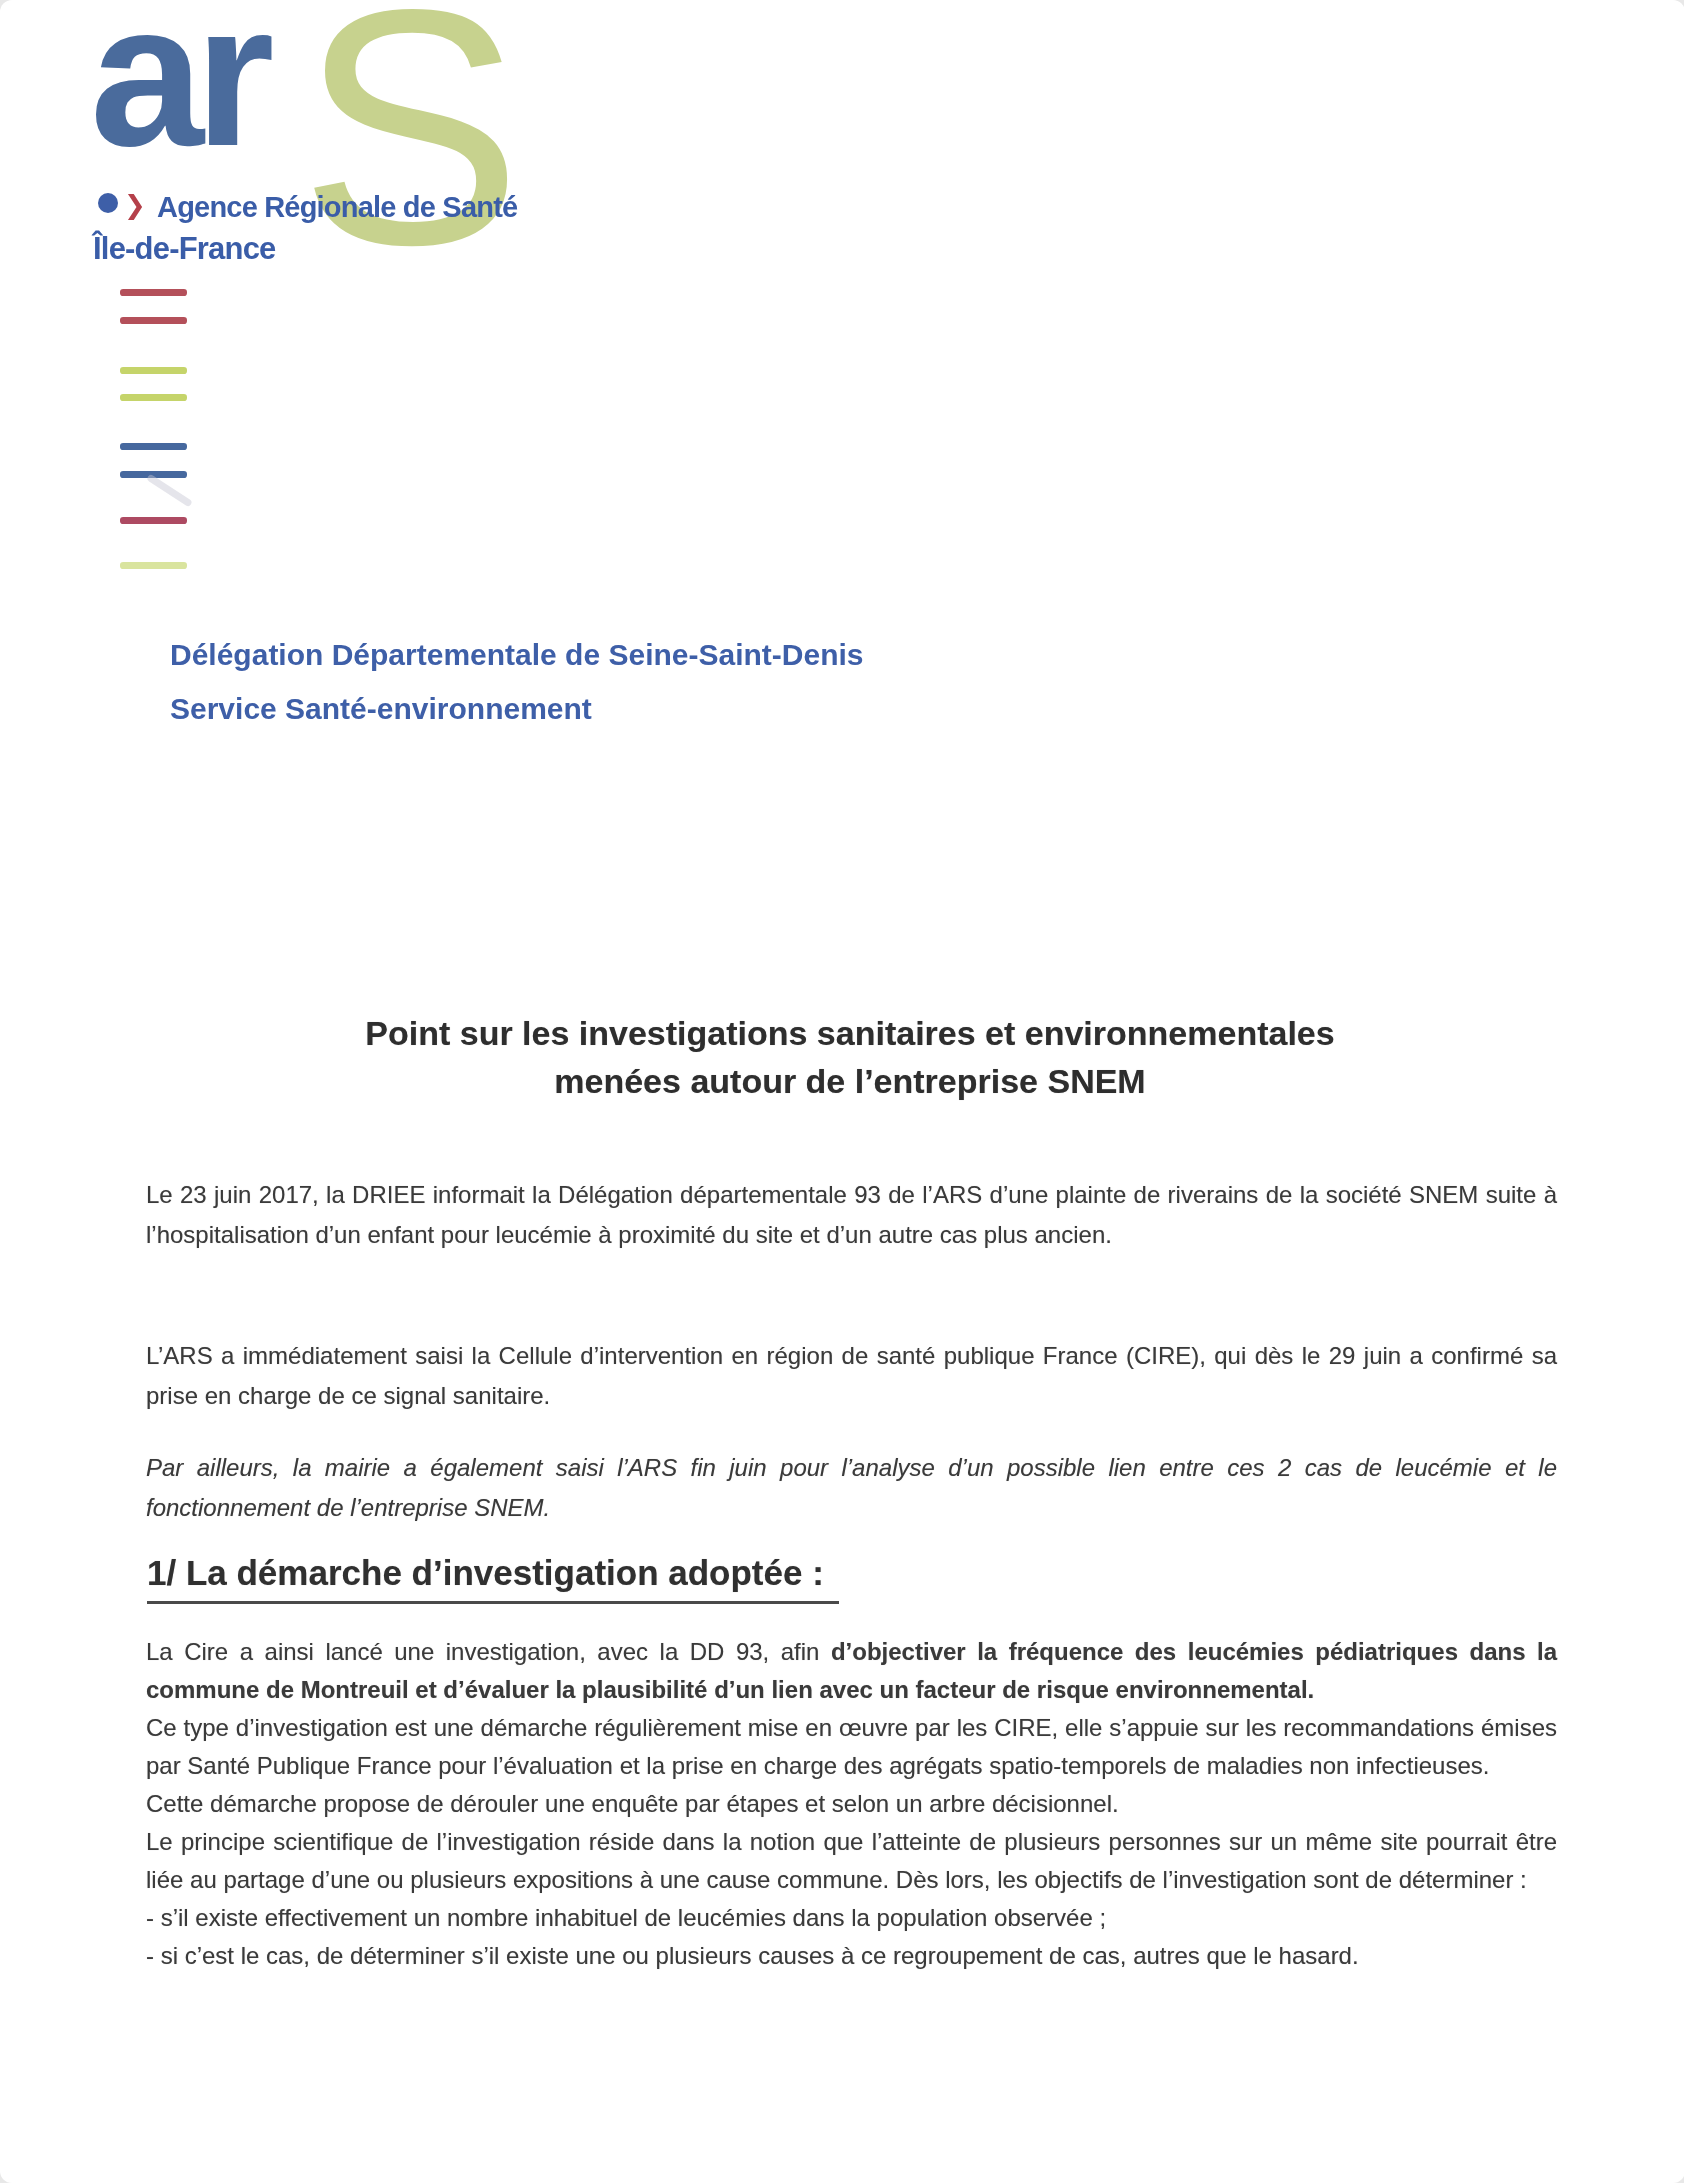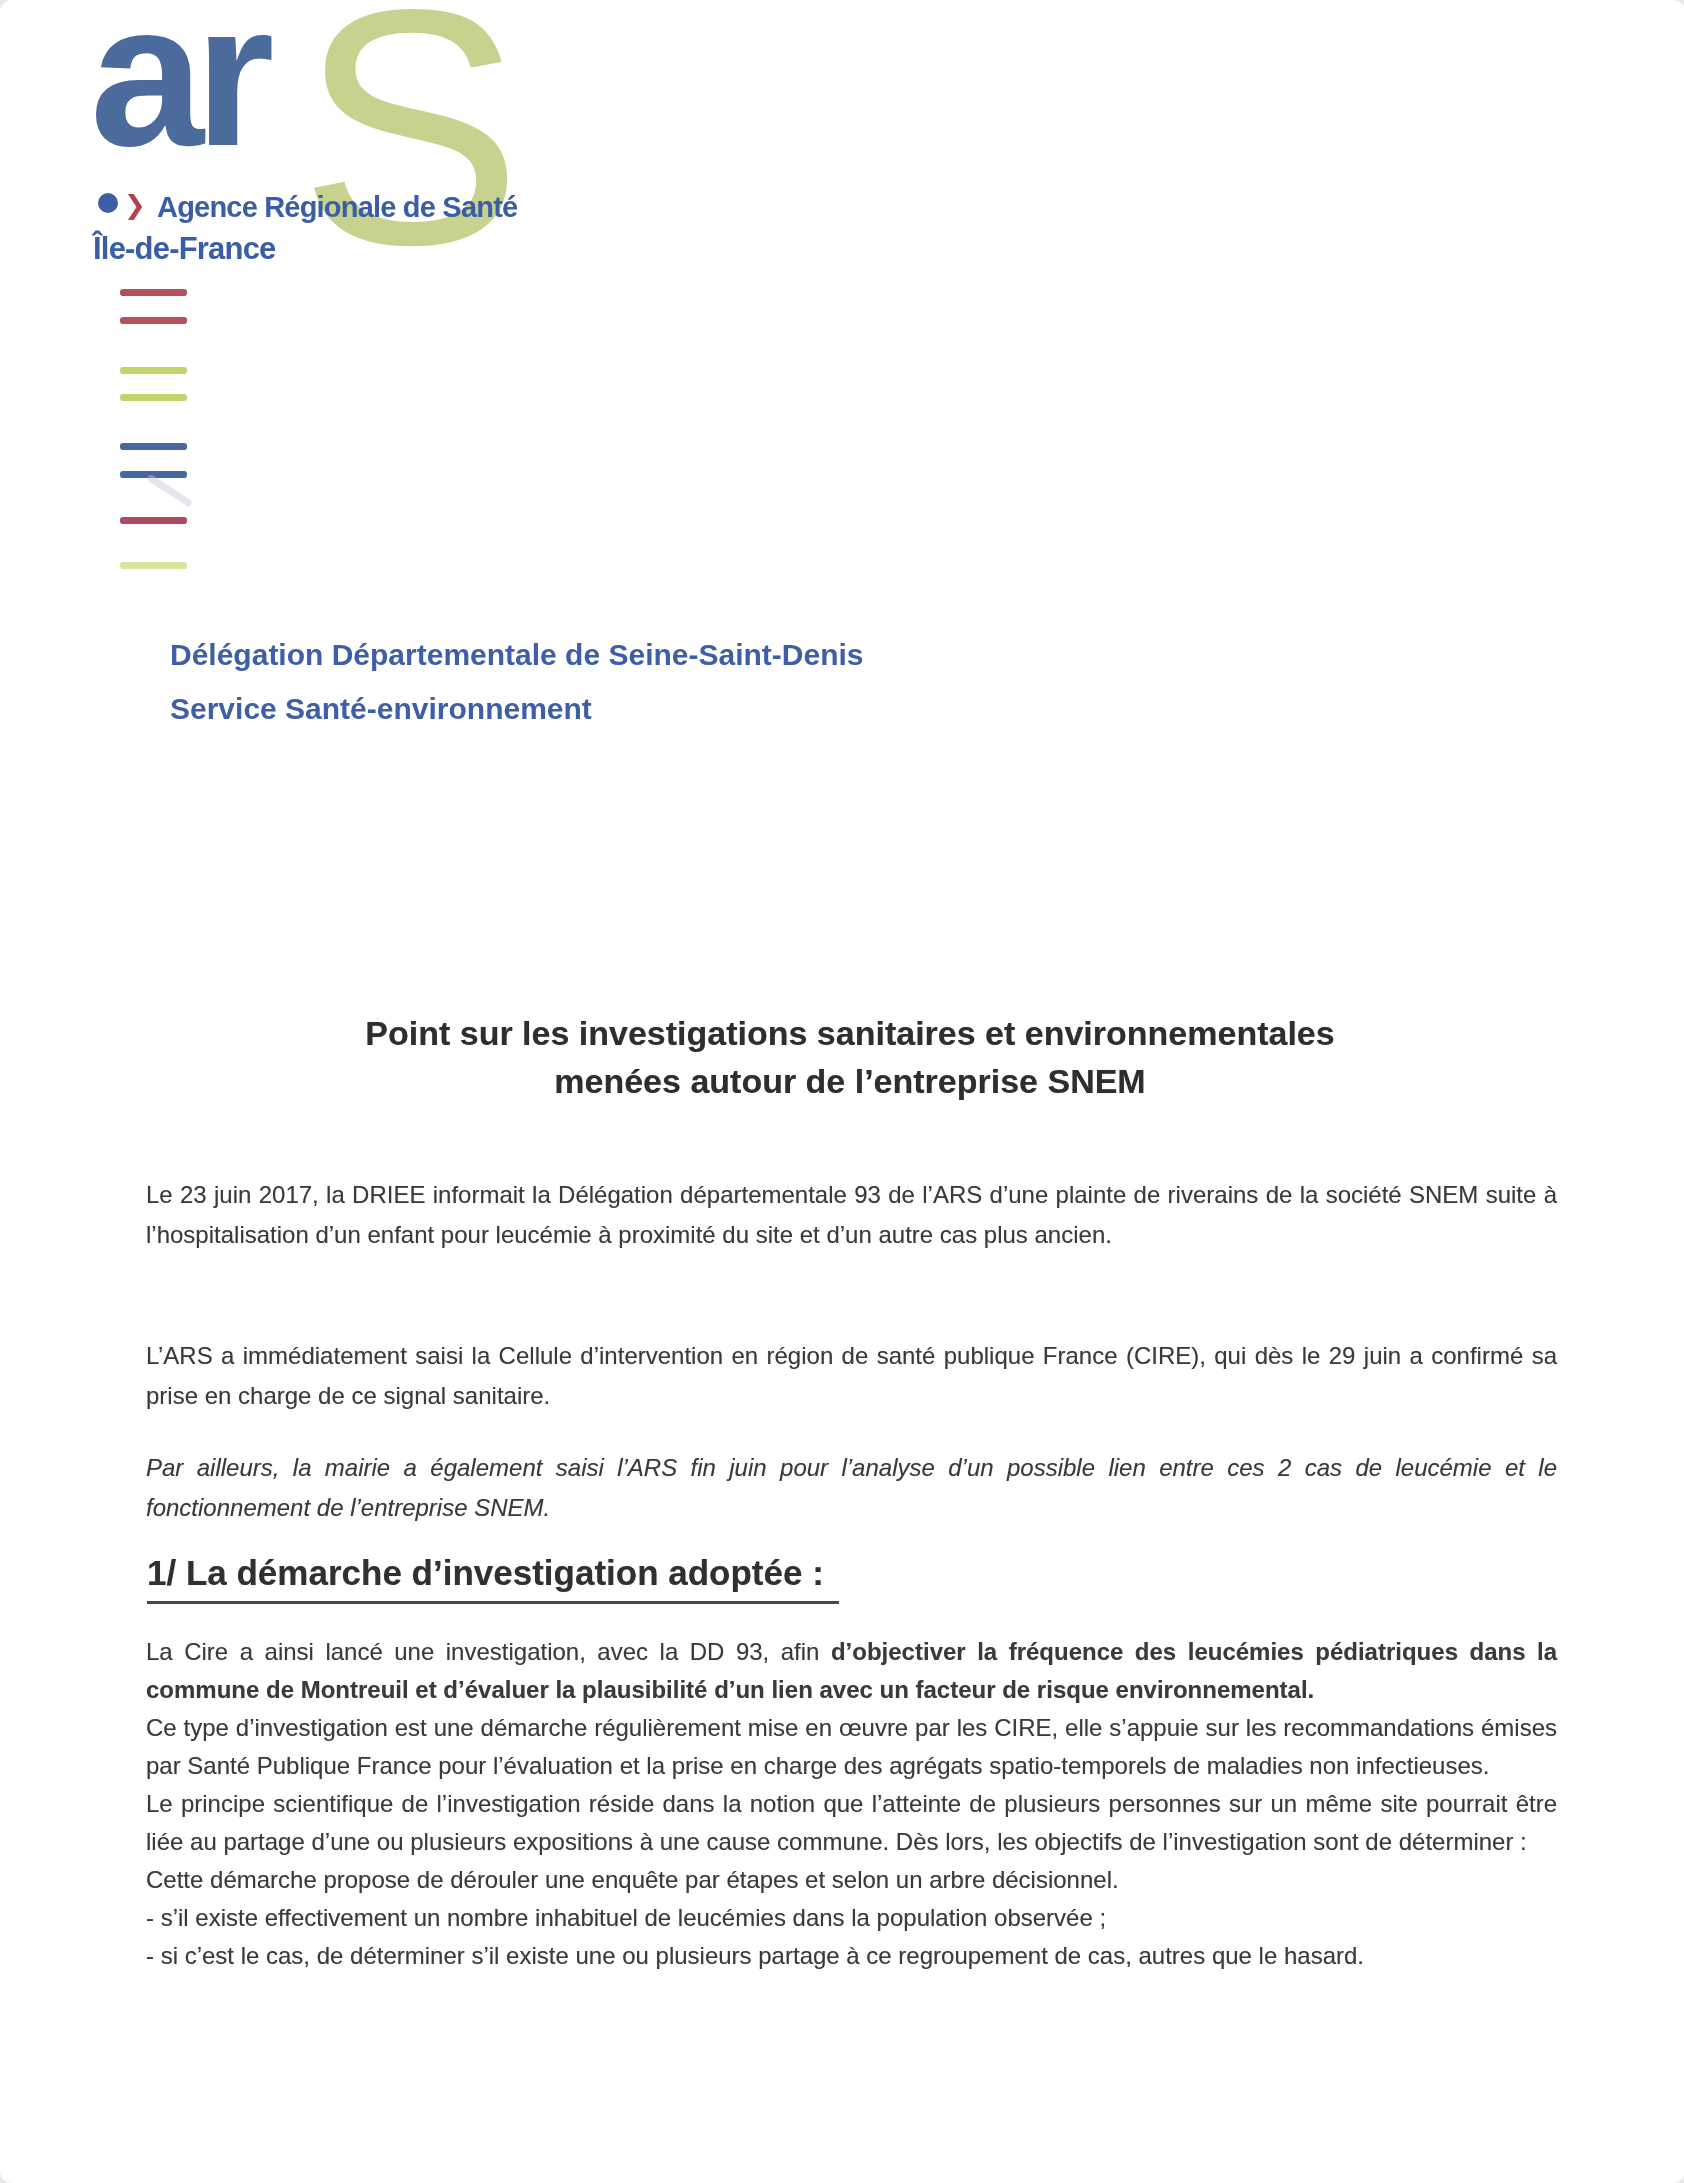--- a/index.html
+++ b/index.html
@@ -156,20 +156,20 @@
     <p>Par ailleurs, la mairie a également saisi l’ARS fin juin pour l’analyse d’un possible lien entre ces 2 cas de leucémie et le fonctionnement de l’entreprise SNEM.</p>
   </div>
 
   <div class="section-heading">
     <span class="u">1/ La démarche d’investigation adoptée :</span>
   </div>
 
   <div class="body-block block4">
     <p><span>La Cire a ainsi lancé une investigation, avec la DD 93, afin </span><span class="b">d’objectiver la fréquence des leucémies pédiatriques dans la commune de Montreuil et d’évaluer la plausibilité d’un lien avec un facteur de risque environnemental.</span></p>
     <p>Ce type d’investigation est une démarche régulièrement mise en œuvre par les CIRE, elle s’appuie sur les recommandations émises par Santé Publique France pour l’évaluation et la prise en charge des agrégats spatio-temporels de maladies non infectieuses.</p>
+    <p>Cette démarche propose de dérouler une enquête par étapes et selon un arbre décisionnel.</p>
     <p>Le principe scientifique de l’investigation réside dans la notion que l’atteinte de plusieurs personnes sur un même site pourrait être liée au partage d’une ou plusieurs expositions à une cause commune. Dès lors, les objectifs de l’investigation sont de déterminer :</p>
-    <p>Cette démarche propose de dérouler une enquête par étapes et selon un arbre décisionnel.</p>
     <p>- s’il existe effectivement un nombre inhabituel de leucémies dans la population observée ;</p>
-    <p>- si c’est le cas, de déterminer s’il existe une ou plusieurs partage à ce regroupement de cas, autres que le hasard.</p>
+    <p>- si c’est le cas, de déterminer s’il existe une ou plusieurs causes à ce regroupement de cas, autres que le hasard.</p>
   </div>
 
 </div>
 
 
 </body></html>

